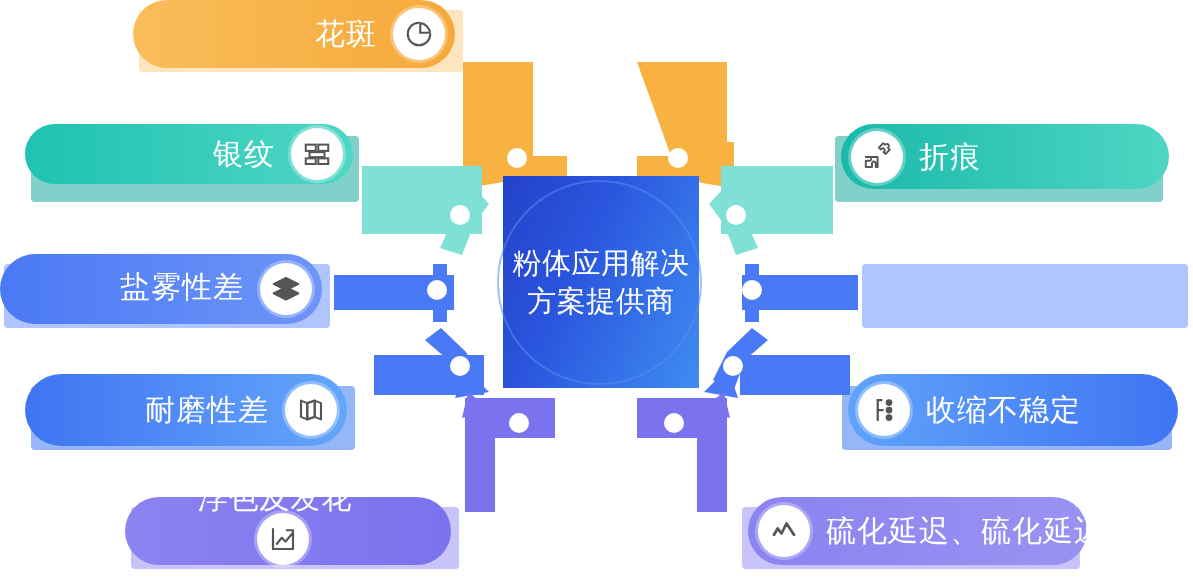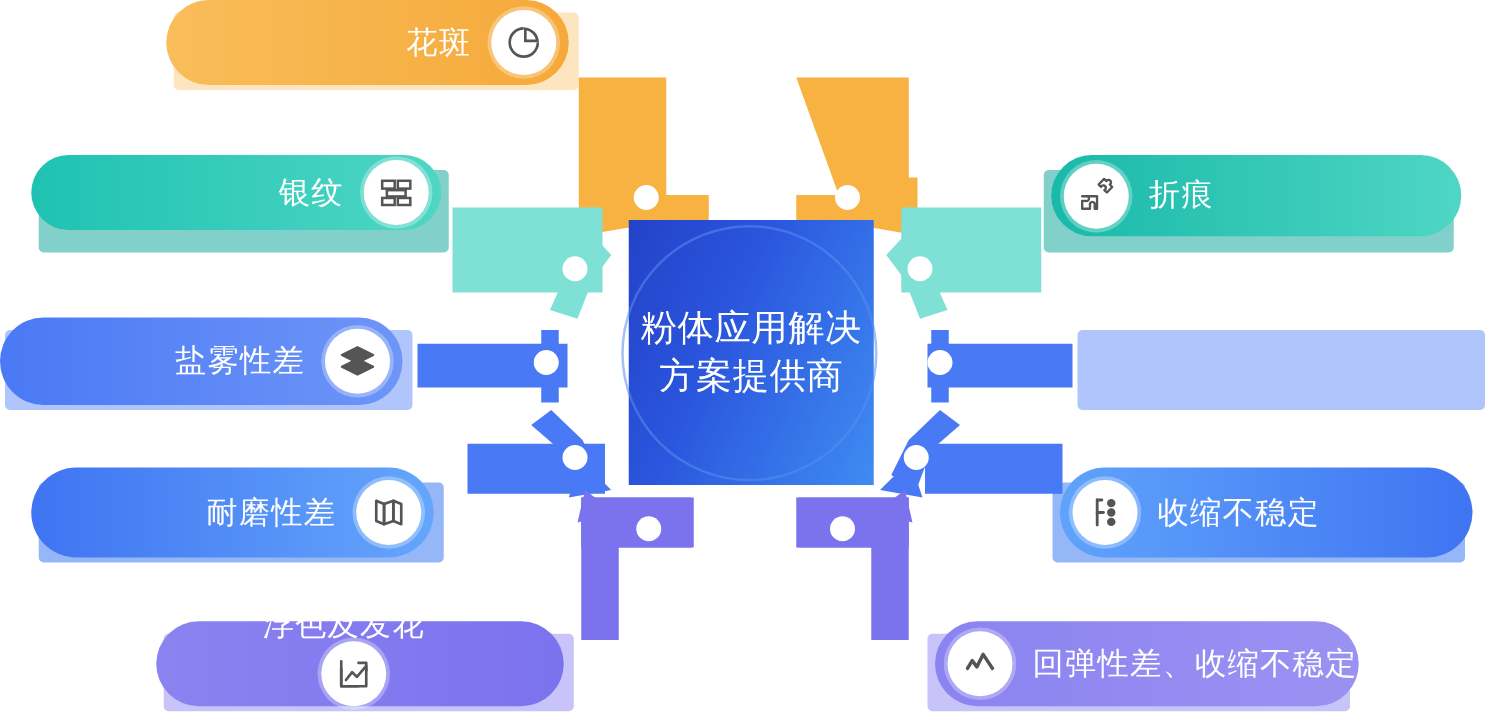--- a/index.html
+++ b/index.html
@@ -44,21 +44,21 @@
     left: 0; top: 0;
     width: 100%;
     height: 100%;
     border-radius: 999px;
     display: flex;
     align-items: center;
     box-sizing: border-box;
   }
   .bar-label {
     color: #ffffff;
-    font-size: 25px;
+    font-size: 30px;
     line-height: 1;
     white-space: nowrap;
     letter-spacing: 1px;
   }
   .bar-icon {
     width: 52px;
     height: 52px;
     border-radius: 50%;
     background: #ffffff;
     display: flex;
@@ -233,21 +233,21 @@
       <span class="bar-icon">
         <svg width="30" height="30" viewBox="0 0 24 24" fill="none" stroke="#555" stroke-width="1.5" stroke-linejoin="round">
           <path d="M3 12h2.2a1.6 1.6 0 1 1 0 3H3v5h5v-2.2a1.6 1.6 0 1 1 3 0V20h1.5v-8H3z"></path>
           <path d="M13.5 4.5l1.6 1.5a1.6 1.6 0 1 1 2.1 2.1l1.6 1.5 3.4-3.5-1.5-1.6a1.6 1.6 0 1 0-2.2-2.2L17 .9z"></path>
         </svg>
       </span>
       <span class="bar-label">折痕</span>
     </div>
   </div>
 
-  <div class="bar" style="left:0px; top:254px; width:330px; height:80px; z-index:6;">
+  <div class="bar" style="left:0px; top:254px; width:330px; height:80px; z-index:6;font-family:Liberation Mono, monospace;">
     <div class="bar-shadow" style="left:4px; top:10px; width:326px; height:64px; background:#6e95f7;"></div>
     <div class="bar-pill align-right" style="left:0; top:0; width:322px; height:70px; background:linear-gradient(90deg,#4a79f5,#6e95f7);">
       <span class="bar-label">盐雾性差</span>
       <span class="bar-icon">
         <svg width="30" height="30" viewBox="0 0 24 24" fill="#555" stroke="#555" stroke-width="1.4" stroke-linejoin="round">
           <polygon points="12,3 22,8 12,13 2,8" fill="#555"></polygon>
           <polygon points="12,10.5 22,15.5 12,20.5 2,15.5" fill="#555"></polygon>
         </svg>
       </span>
     </div>
@@ -304,17 +304,17 @@
   </div>
 
   <div class="bar" style="left:742px; top:497px; width:345px; height:80px; z-index:6;">
     <div class="bar-shadow" style="left:0px; top:10px; width:338px; height:62px; background:#9a92f2;"></div>
     <div class="bar-pill align-left" style="left:6px; top:0; width:339px; height:68px; background:linear-gradient(90deg,#8b83f0,#9a92f2);">
       <span class="bar-icon">
         <svg width="30" height="30" viewBox="0 0 24 24" fill="none" stroke="#555" stroke-width="2.2" stroke-linecap="round" stroke-linejoin="round">
           <path d="M4 15l3-5 3 4 4-8 6 9"></path>
         </svg>
       </span>
-      <span class="bar-label">回弹性差、收缩不稳定</span>
+      <span class="bar-label">硫化延迟、硫化延迟</span>
     </div>
   </div>
 
 </div>
 
 </body></html>

